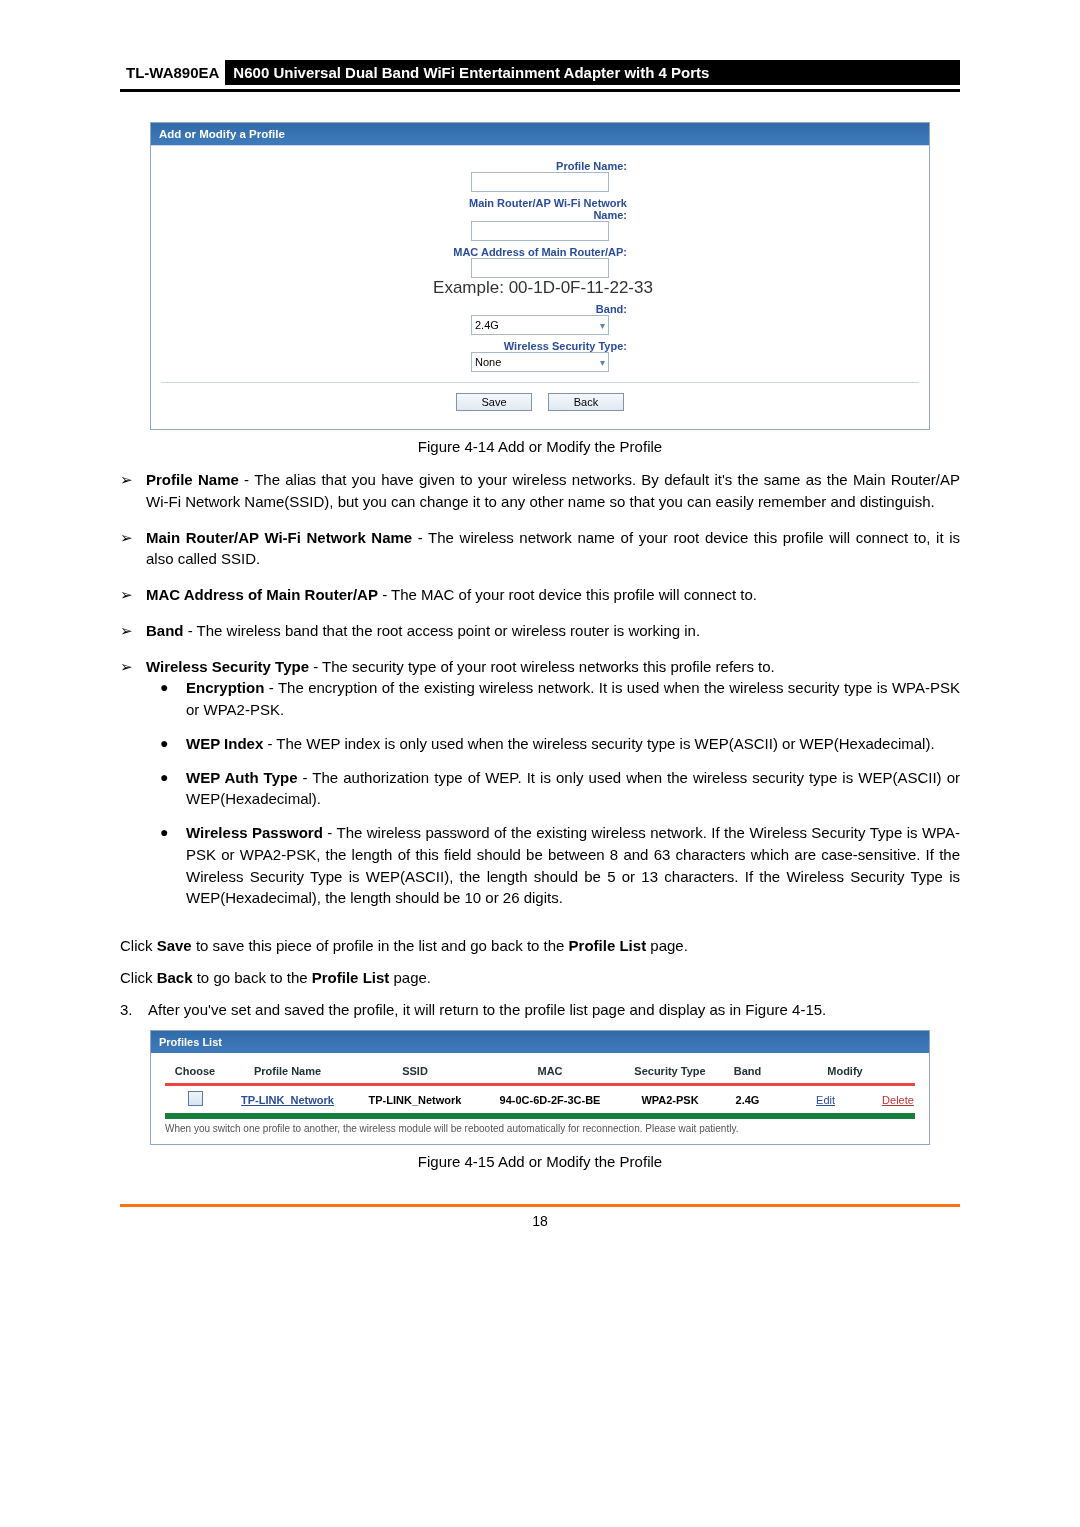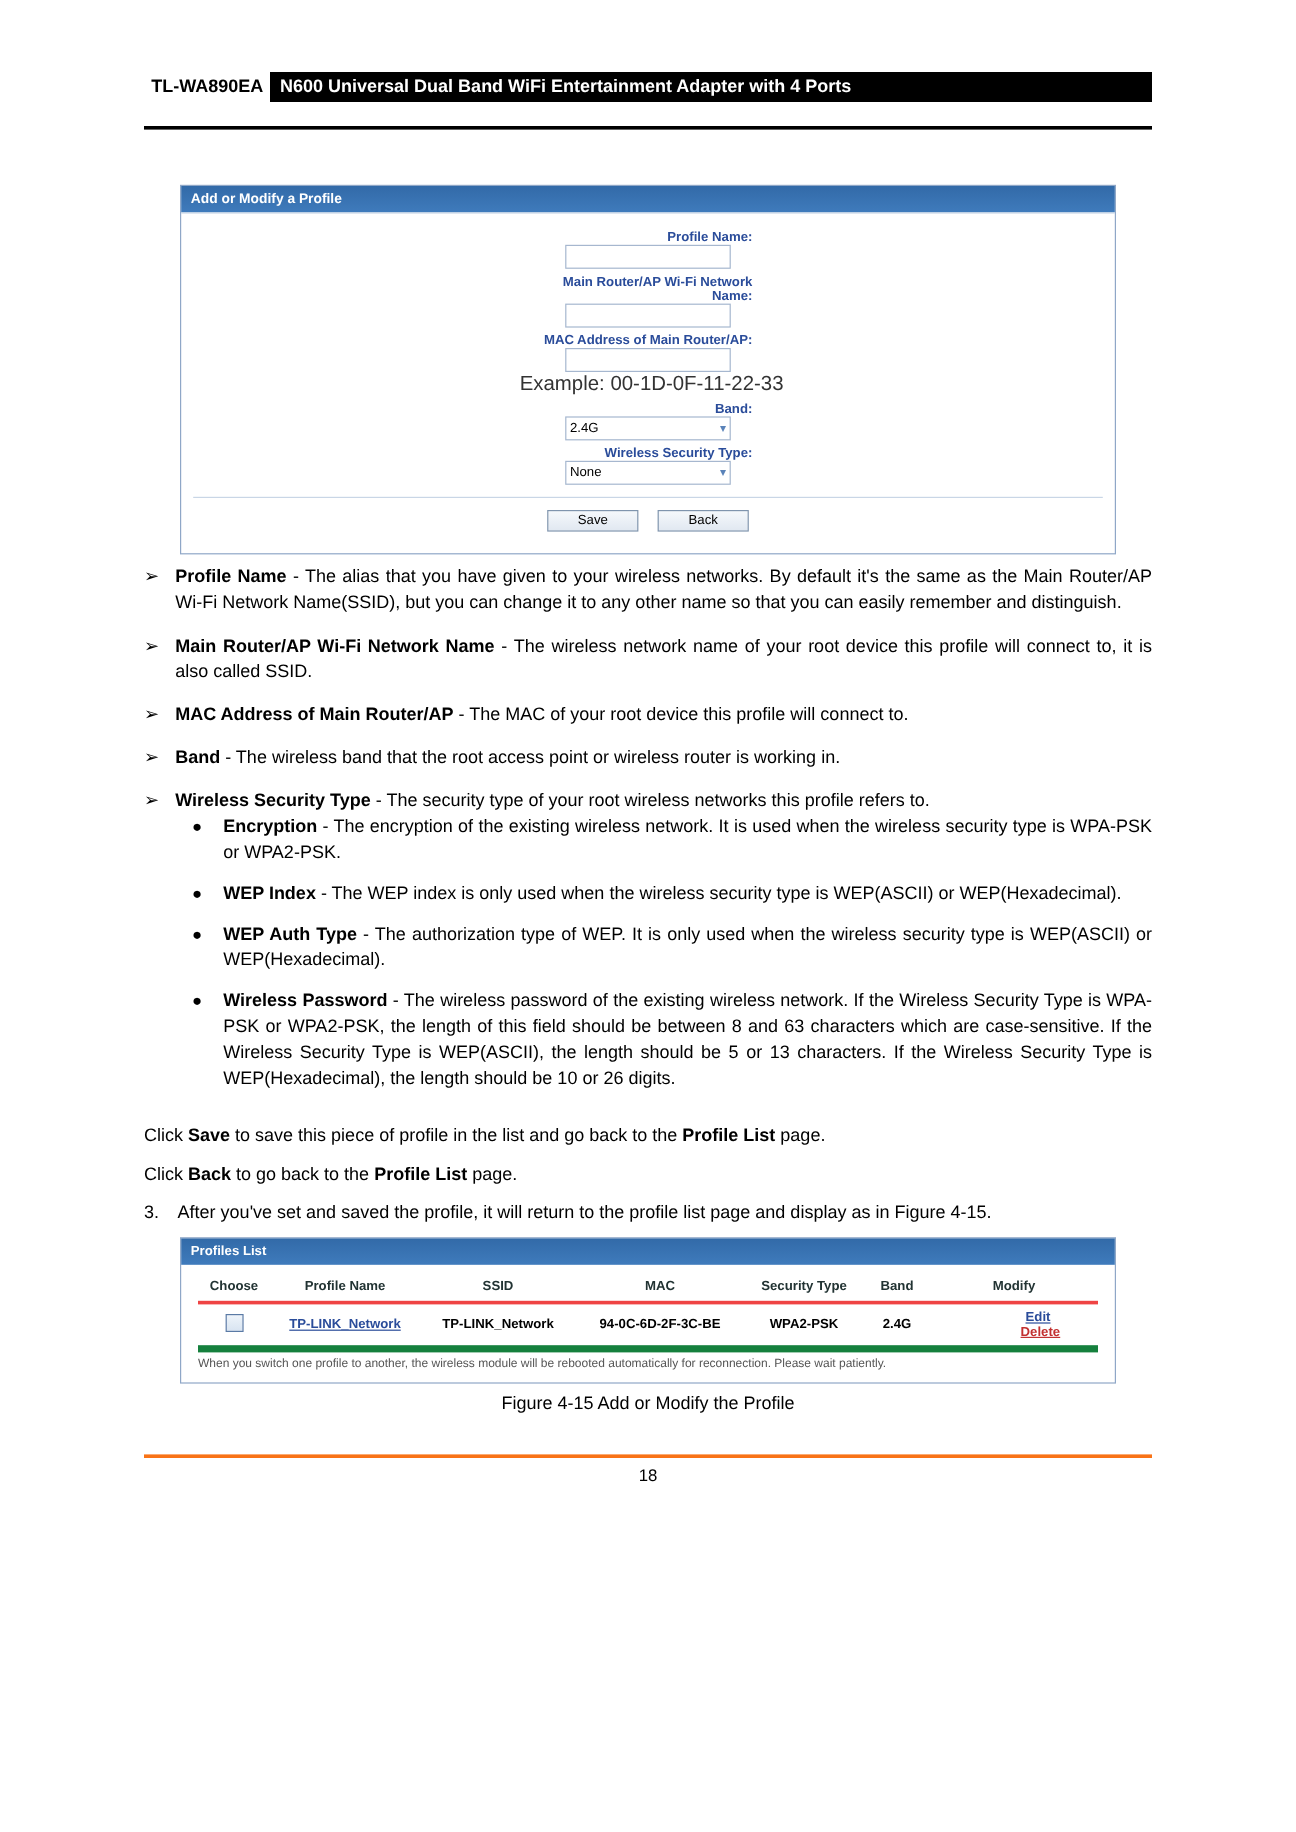--- a/index.html
+++ b/index.html
@@ -5,21 +5,21 @@
   body {
     margin: 0;
     background: #fff;
     font-family: Arial, Helvetica, sans-serif;
     color: #000;
     width: 1080px;
   }
   .page {
     padding: 60px 120px 40px 120px;
   }
-  .header-bar { border-bottom: 3px solid #000; padding-bottom: 20px; margin-bottom: 46px; }
+  .header-bar { border-bottom: 3px solid #000; padding-bottom: 4px; margin-bottom: 30px; }
   .header-row { display: flex; align-items: stretch; }
   .hdr-model {
     font-weight: bold; font-size: 15px; padding: 4px 6px;
   }
   .hdr-title {
     background: #000; color: #fff; font-weight: bold; font-size: 15px;
     padding: 4px 8px; flex: 1;
   }
 
   
@@ -86,21 +86,21 @@
   .p2-head { font-weight:bold; color:#233; border-bottom:3px solid #ef4444; padding-bottom:6px; }
   .p2-row { border-bottom:6px solid #15803d; padding:5px 0; }
   .c-choose { width:60px; }
   .c-pname { width:125px; }
   .c-ssid  { width:130px; }
   .c-mac   { width:140px; }
   .c-sec   { width:100px; }
   .c-band  { width:55px; }
   .c-mod   { flex:1; }
   .chk { display:inline-block; width:13px; height:13px; border:1px solid #5a7aa5; background:linear-gradient(#eef4fa,#d8e4f1); }
-  .link { color:#2a4c9a; font-weight:bold; text-decoration:underline; cursor:pointer;padding-left:40px; }
+  .link { color:#2a4c9a; font-weight:normal; text-decoration:underline; cursor:pointer;padding-left:40px; }
   .link.del { color:#c23131; margin-left:4px; }
   .row-pname { color:#2a4c9a; font-weight:bold; text-decoration:underline; }
   .row-bold { font-weight:bold; }
   .p2-buttons { display:flex; gap:8px; margin-top:18px; }
   .p2-note { font-size:10px; color:#555; margin-top:4px; }
 
   .page-num { text-align:center; font-size:14px; margin-top:34px; border-top:3px solid #f97316; padding-top:6px; }
 </style>
 </head>
 <body>
@@ -143,20 +143,21 @@
           <span>None</span>
           <span class="chev">▾</span>
         </div>
       </div>
       <div class="panel-buttons">
         <div class="btn">Save</div>
         <div class="btn">Back</div>
       </div>
     </div>
   </div>
+  <div class="caption">Figure 4-14 Add or Modify the Profile</div>
 
   <ul class="bullet-list indent">
     <li>
         <span class="b">➢</span>
       <span class="t"><b>Profile Name</b><span> - The alias that you have given to your wireless networks. By default it's the same as the Main Router/AP Wi-Fi Network Name(SSID), but you can change it to any other name so that you can easily remember and distinguish.</span></span>
       </li>
     <li>
         <span class="b">➢</span>
       <span class="t"><b>Main Router/AP Wi-Fi Network Name</b><span> - The wireless network name of your root device this profile will connect to, it is also called SSID.</span></span>
       </li>

